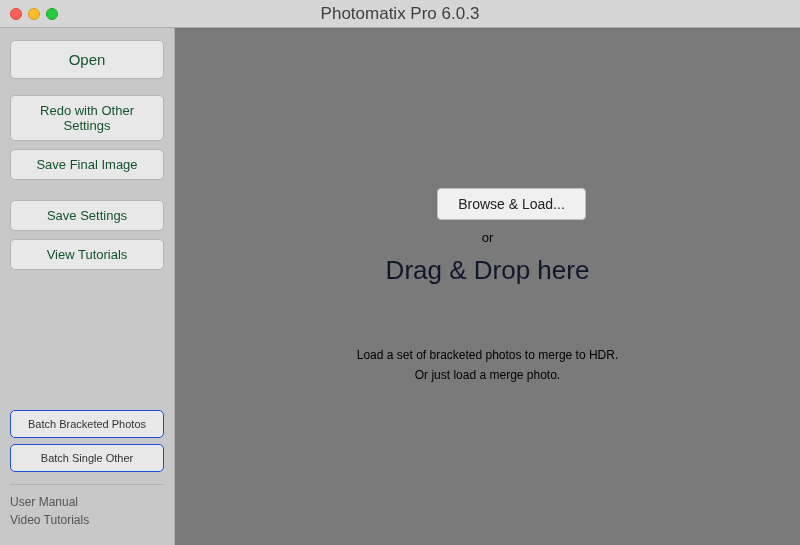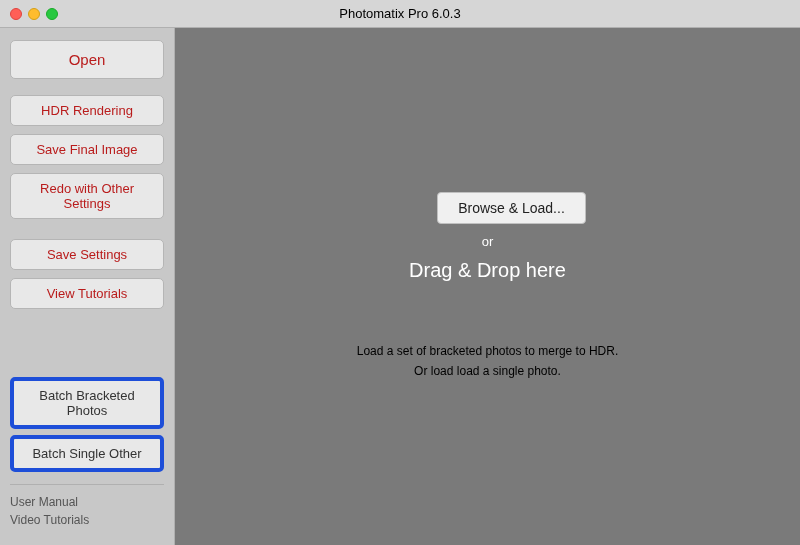--- a/index.html
+++ b/index.html
@@ -19,22 +19,22 @@
       background: #d6d6d6;
       height: 28px;
       display: flex;
       align-items: center;
       justify-content: center;
       position: relative;
       border-bottom: 1px solid #b0b0b0;
     }
 
     .title-bar-title {
-      font-size: 13px;
-      color: #000000;
+      font-size: 17px;
+      color: #404040;
       font-weight: 400;
     }
 
     .traffic-lights {
       position: absolute;
       left: 10px;
       display: flex;
       gap: 6px;
       align-items: center;
     }
@@ -67,21 +67,21 @@
       gap: 0;
       border-right: 1px solid #b0b0b0;
     }
 
     .sidebar-btn {
       background: #e8e8e8;
       border: 1px solid #b5b5b5;
       border-radius: 5px;
       padding: 7px 10px;
       font-size: 13px;
-      color: #b91c1c;
+      color: #14532d;
       cursor: pointer;
       text-align: center;
       margin-bottom: 8px;
       font-family: -apple-system, BlinkMacSystemFont, 'Helvetica Neue', Arial, sans-serif;
     }
 
     .sidebar-btn.open-btn {
       font-size: 15px;
       font-weight: 500;
       padding: 10px 10px;
@@ -98,24 +98,24 @@
 
     .sidebar-batch-group {
       display: flex;
       flex-direction: column;
       gap: 6px;
       margin-top: 18px;
     }
 
     .sidebar-batch-btn {
       background: #e8e8e8;
-      border: 4px solid #1d4ed8;
+      border: 1px solid #1d4ed8;
       border-radius: 5px;
       padding: 7px 10px;
-      font-size: 13px;
+      font-size: 11px;
       color: #333;
       cursor: pointer;
       text-align: center;
       font-family: -apple-system, BlinkMacSystemFont, 'Helvetica Neue', Arial, sans-serif;
       font-weight: 500;
     }
 
     .sidebar-footer {
       margin-top: 12px;
       padding: 8px 0 4px 0;
@@ -156,27 +156,27 @@
       font-size: 14px;
       color: #222;
       cursor: pointer;
       font-family: -apple-system, BlinkMacSystemFont, 'Helvetica Neue', Arial, sans-serif;
       margin-bottom: 10px;
       margin-left: 48px;
     }
 
     .or-text {
       font-size: 13px;
-      color: #ffffff;
+      color: #000000;
       margin-bottom: 10px;
     }
 
     .drag-drop-text {
-      font-size: 20px;
-      color: #ffffff;
+      font-size: 26px;
+      color: #0f172a;
       font-weight: 300;
       margin-bottom: 60px;
     }
 
     .hint-text {
       font-size: 12px;
       color: #000000;
       text-align: center;
       line-height: 1.6;
     }
@@ -191,23 +191,22 @@
     <div class="traffic-light tl-max"></div>
   </div>
   <span class="title-bar-title">Photomatix Pro 6.0.3</span>
 </div>
 
 <div class="main-content">
 
   <div class="sidebar">
     <button class="sidebar-btn open-btn">Open</button>
 
-    <button class="sidebar-btn">HDR Rendering</button>
+    <button class="sidebar-btn">Redo with Other Settings</button>
     <button class="sidebar-btn">Save Final Image</button>
-    <button class="sidebar-btn">Redo with Other Settings</button>
 
     <div class="sidebar-divider"></div>
 
     <button class="sidebar-btn">Save Settings</button>
     <button class="sidebar-btn">View Tutorials</button>
 
     <div class="sidebar-spacer"></div>
 
     <div class="sidebar-batch-group">
       <button class="sidebar-batch-btn">Batch Bracketed Photos</button>
@@ -220,18 +219,18 @@
     </div>
   </div>
 
   <div class="work-area">
     <div class="drop-zone">
       <button class="browse-btn">Browse &amp; Load...</button>
       <span class="or-text">or</span>
       <span class="drag-drop-text">Drag &amp; Drop here</span>
       <div class="hint-text">
         <span>Load a set of bracketed photos to merge to HDR.</span><br>
-        <span>Or load load a single photo.</span>
+        <span>Or just load a merge photo.</span>
       </div>
     </div>
   </div>
 
 </div>
 
 </body></html>

